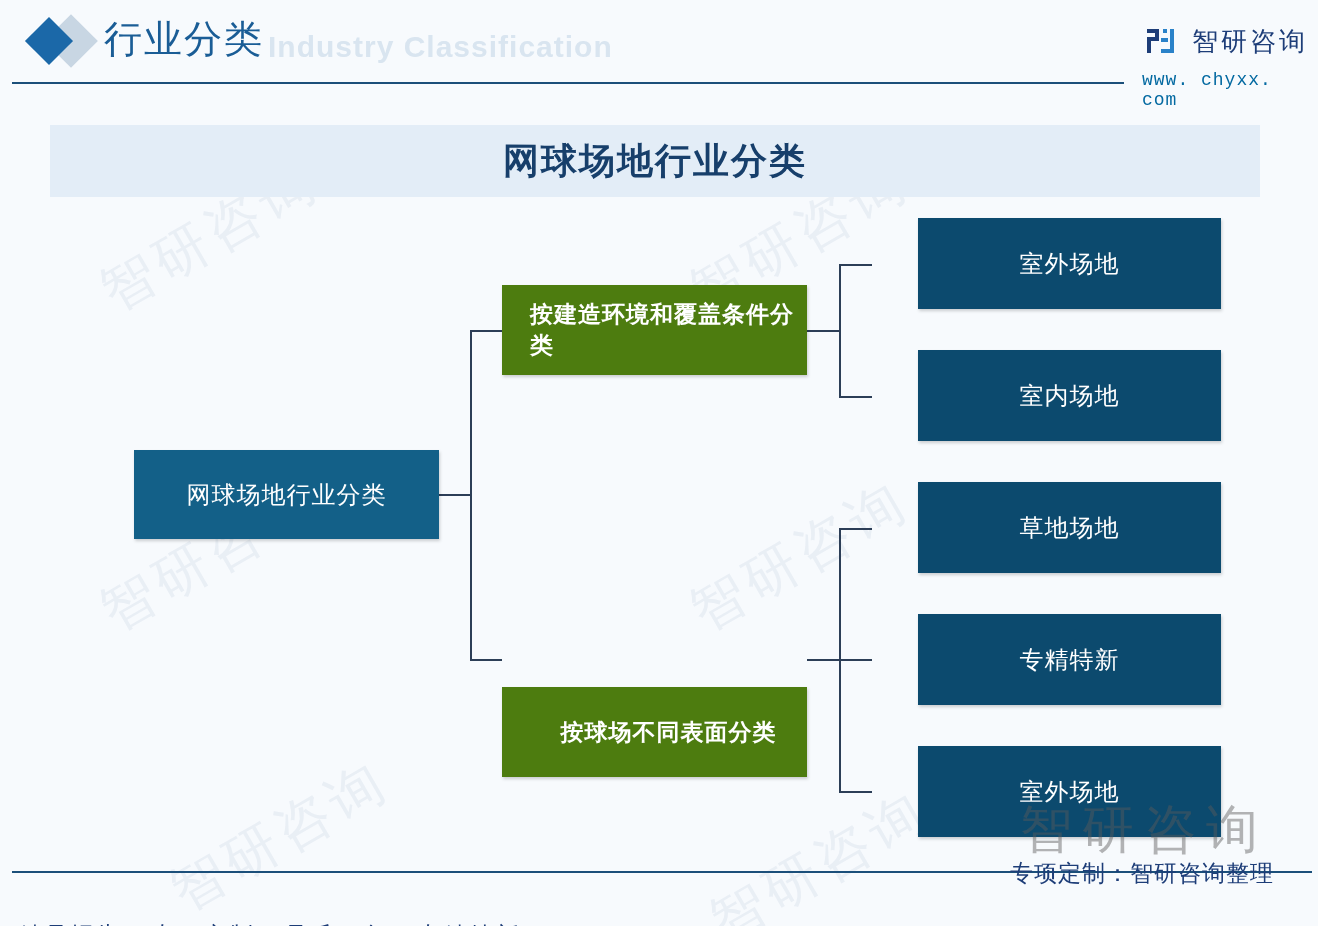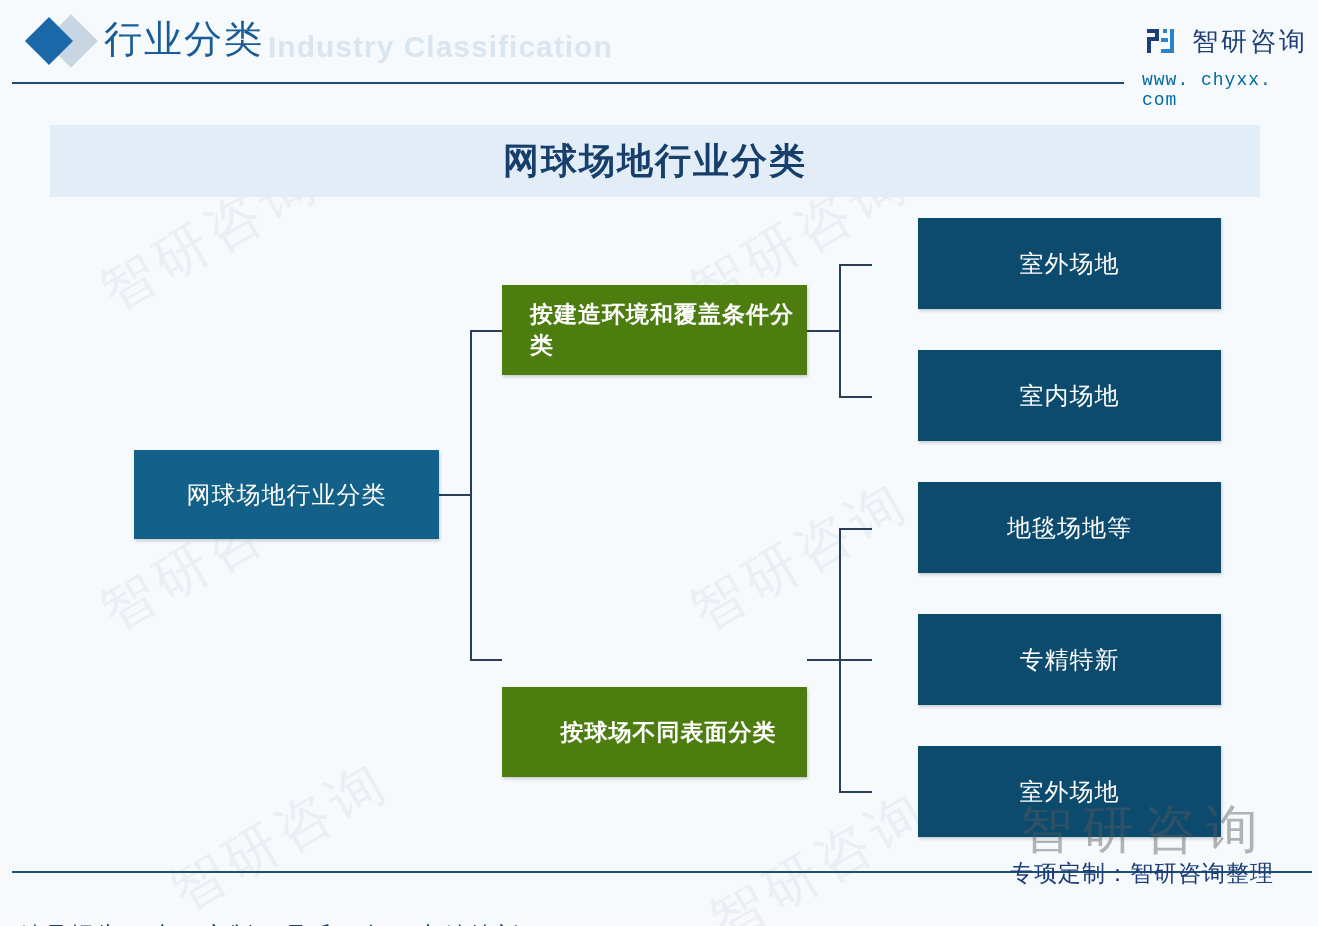--- a/index.html
+++ b/index.html
@@ -164,21 +164,21 @@
   <span>按球场不同表面分类</span>
 </div>
 
 <div class="box leaf leaf1">
   <span>室外场地</span>
 </div>
 <div class="box leaf leaf2">
   <span>室内场地</span>
 </div>
 <div class="box leaf leaf3">
-  <span>地毯场地等</span>
+  <span>草地场地</span>
 </div>
 <div class="box leaf leaf4">
   <span>专精特新</span>
 </div>
 <div class="box leaf leaf5">
   <span>室外场地</span>
 </div>
 
 <div class="wm-big">智研咨询</div>
 

